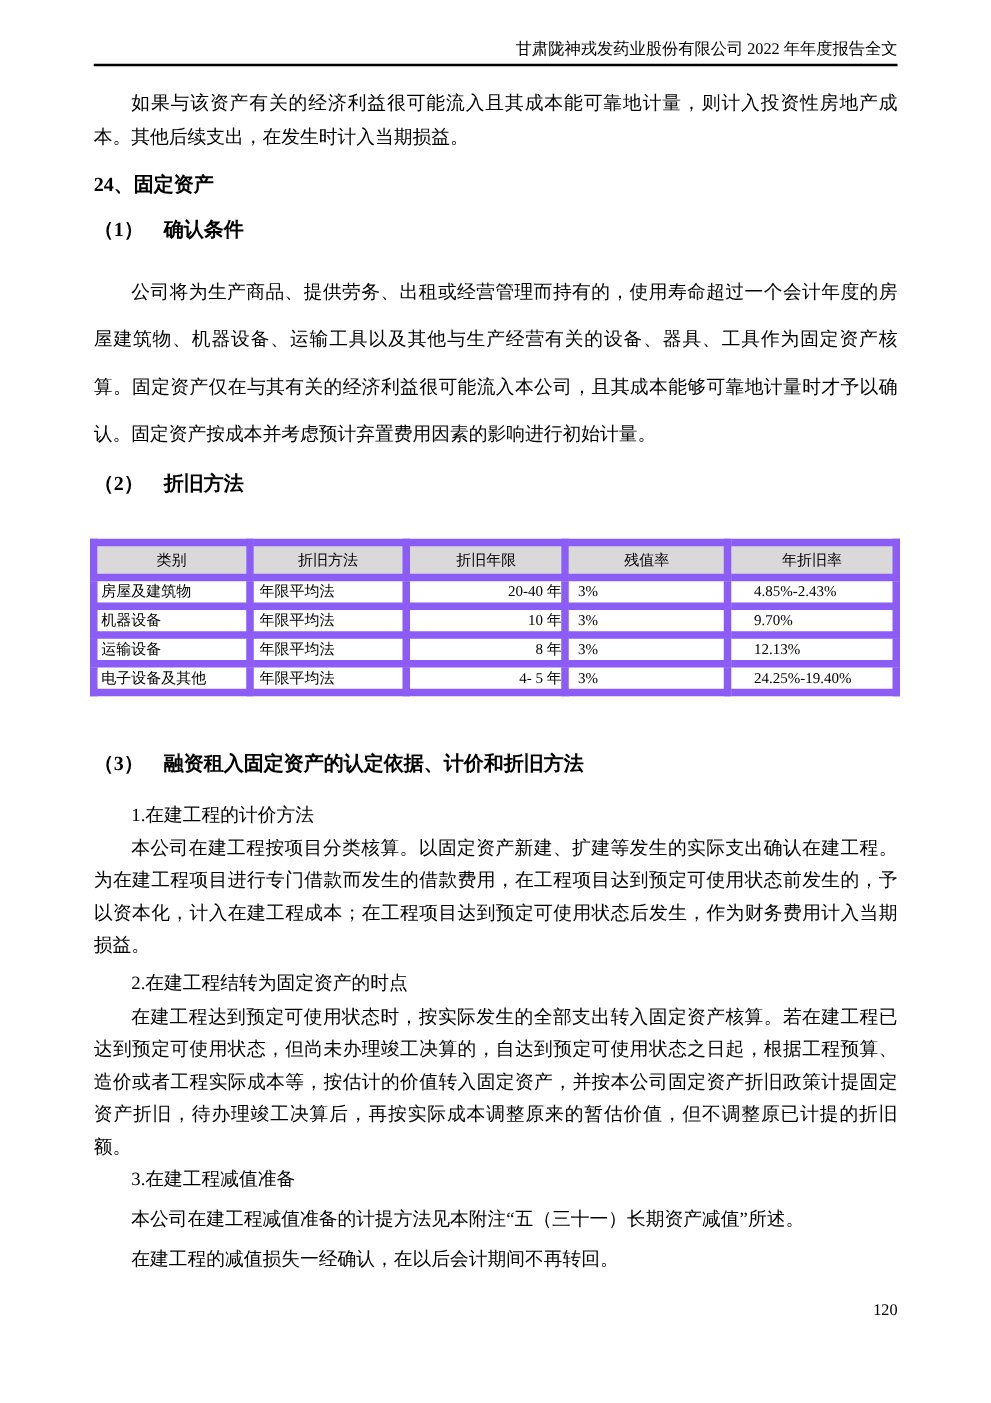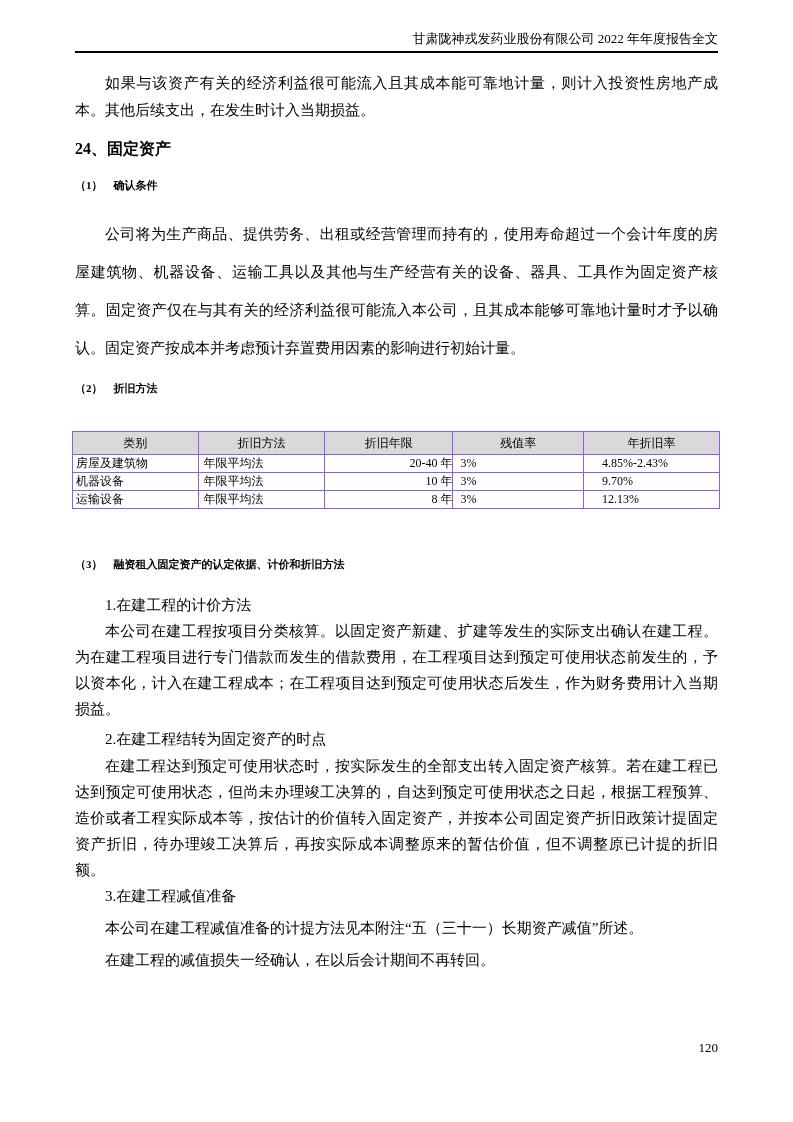--- a/index.html
+++ b/index.html
@@ -41,39 +41,39 @@
   .lh26 { line-height: 26px; }
   .intro-para { margin-top: 17px; }
   .h-num {
     margin: 0;
     font-size: 16px;
     font-weight: bold;
     line-height: 21px;
   }
   .h-sub {
     margin: 0;
-    font-size: 11px;
+    font-size: 16px;
     font-weight: bold;
     line-height: 20px;
   }
   .h-24   { margin-top: 14px; }
   .h-24-1 { margin-top: 16px; }
   .para-24-1 { margin-top: 20px; }
   .h-24-2 { margin-top: 11px; }
   .dep-table {
     width: 648px;
     margin-left: -3px;
     margin-top: 33px;
     border-collapse: collapse;
     border: 1.5px solid #000000;
     font-size: 12px;
     table-layout: fixed;
   }
   .dep-table th, .dep-table td {
-    border: 1px solid #8b5cf6;
+    border: 6px solid #8b5cf6;
     padding: 0;
     overflow: hidden;
     white-space: nowrap;
   }
   .dep-table th {
     background: #d9d9d9;
     font-weight: normal;
     text-align: center;
     height: 22px;
   }
@@ -156,20 +156,27 @@
           <td class="cell-resid">3%</td>
           <td class="cell-rate">9.70%</td>
         </tr>
         <tr>
           <td class="cell-cat">运输设备</td>
           <td class="cell-method">年限平均法</td>
           <td class="cell-years">8 年</td>
           <td class="cell-resid">3%</td>
           <td class="cell-rate">12.13%</td>
         </tr>
+        <tr>
+          <td class="cell-cat">电子设备及其他</td>
+          <td class="cell-method">年限平均法</td>
+          <td class="cell-years">4- 5 年</td>
+          <td class="cell-resid">3%</td>
+          <td class="cell-rate">24.25%-19.40%</td>
+        </tr>
       </tbody>
     </table>
 
     <h3 class="h-sub h-24-3">（3）　融资租入固定资产的认定依据、计价和折旧方法</h3>
 
 
     <p class="para lh26 indent s25-head-1">1.在建工程的计价方法</p>
 
     <p class="para lh26 indent s25-para">本公司在建工程按项目分类核算。以固定资产新建、扩建等发生的实际支出确认在建工程。为在建工程项目进行专门借款而发生的借款费用，在工程项目达到预定可使用状态前发生的，予以资本化，计入在建工程成本；在工程项目达到预定可使用状态后发生，作为财务费用计入当期损益。</p>
 

